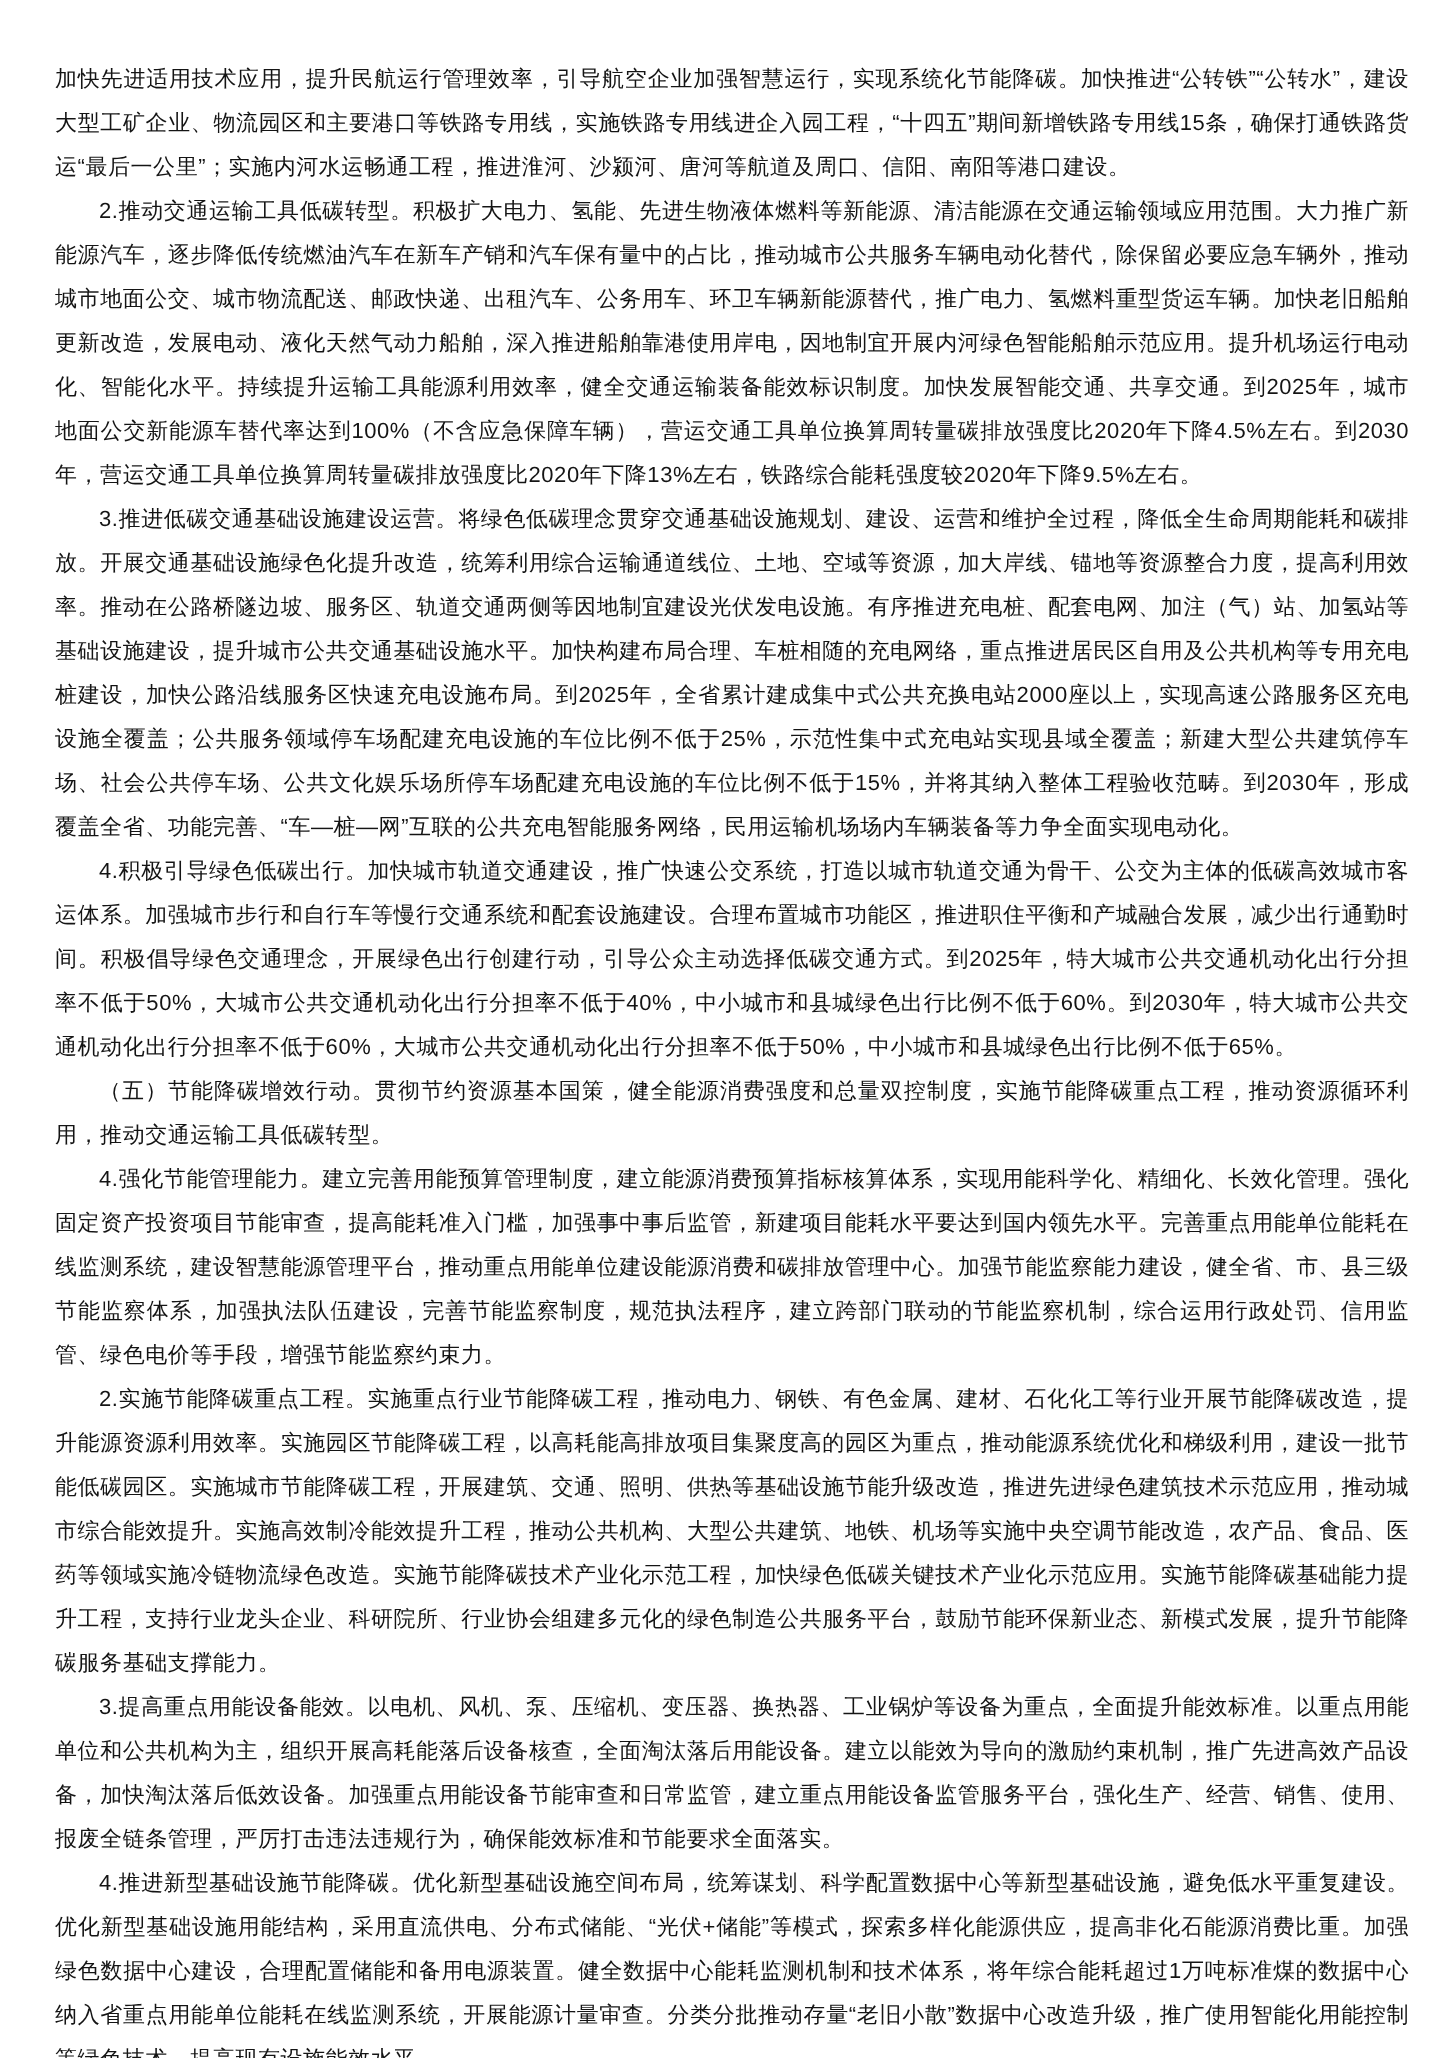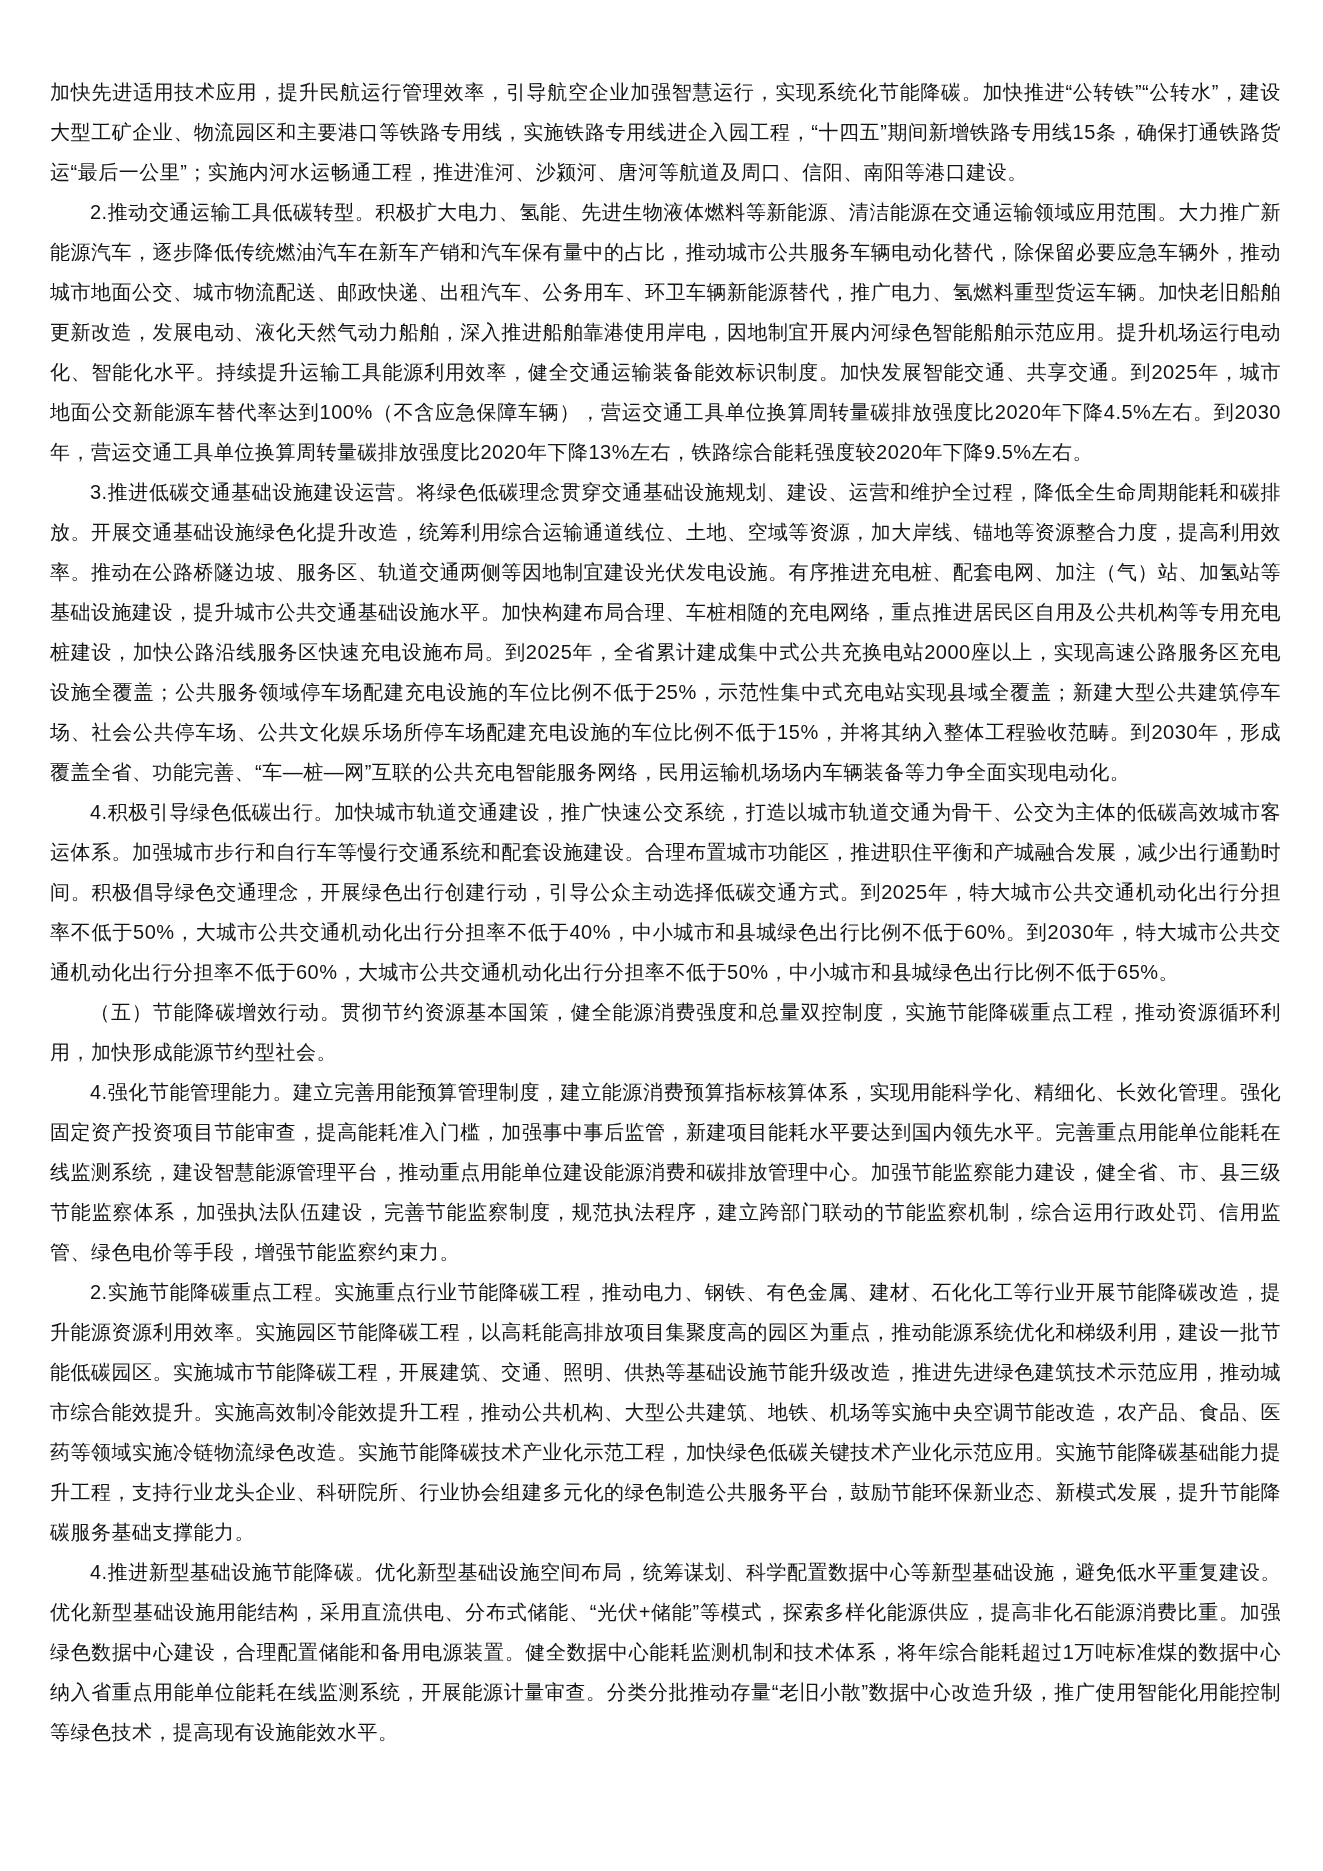--- a/index.html
+++ b/index.html
@@ -6,21 +6,21 @@
     margin: 0;
     padding: 0;
     background: #ffffff;
   }
   .page {
     position: relative;
     width: 1323px;
     height: 1871px;
     box-sizing: border-box;
     background: #ffffff;
-    padding: 72px 42px 0 50px;
+    padding: 52px 42px 0 50px;
     font-family: "Liberation Sans", "DejaVu Sans", sans-serif;
     font-size: 20px;
     line-height: 40px;
     color: #141414;
     text-align: justify;
     overflow: hidden;
   }
   .para {
     margin: 0;
     padding: 0;
@@ -32,17 +32,18 @@
   }
 </style>
 </head>
 <body>
 
 <div class="page">
   <p class="para no-indent">加快先进适用技术应用，提升民航运行管理效率，引导航空企业加强智慧运行，实现系统化节能降碳。加快推进“公转铁”“公转水”，建设大型工矿企业、物流园区和主要港口等铁路专用线，实施铁路专用线进企入园工程，“十四五”期间新增铁路专用线15条，确保打通铁路货运“最后一公里”；实施内河水运畅通工程，推进淮河、沙颍河、唐河等航道及周口、信阳、南阳等港口建设。</p>
   <p class="para">2.推动交通运输工具低碳转型。积极扩大电力、氢能、先进生物液体燃料等新能源、清洁能源在交通运输领域应用范围。大力推广新能源汽车，逐步降低传统燃油汽车在新车产销和汽车保有量中的占比，推动城市公共服务车辆电动化替代，除保留必要应急车辆外，推动城市地面公交、城市物流配送、邮政快递、出租汽车、公务用车、环卫车辆新能源替代，推广电力、氢燃料重型货运车辆。加快老旧船舶更新改造，发展电动、液化天然气动力船舶，深入推进船舶靠港使用岸电，因地制宜开展内河绿色智能船舶示范应用。提升机场运行电动化、智能化水平。持续提升运输工具能源利用效率，健全交通运输装备能效标识制度。加快发展智能交通、共享交通。到2025年，城市地面公交新能源车替代率达到100%（不含应急保障车辆），营运交通工具单位换算周转量碳排放强度比2020年下降4.5%左右。到2030年，营运交通工具单位换算周转量碳排放强度比2020年下降13%左右，铁路综合能耗强度较2020年下降9.5%左右。</p>
   <p class="para">3.推进低碳交通基础设施建设运营。将绿色低碳理念贯穿交通基础设施规划、建设、运营和维护全过程，降低全生命周期能耗和碳排放。开展交通基础设施绿色化提升改造，统筹利用综合运输通道线位、土地、空域等资源，加大岸线、锚地等资源整合力度，提高利用效率。推动在公路桥隧边坡、服务区、轨道交通两侧等因地制宜建设光伏发电设施。有序推进充电桩、配套电网、加注（气）站、加氢站等基础设施建设，提升城市公共交通基础设施水平。加快构建布局合理、车桩相随的充电网络，重点推进居民区自用及公共机构等专用充电桩建设，加快公路沿线服务区快速充电设施布局。到2025年，全省累计建成集中式公共充换电站2000座以上，实现高速公路服务区充电设施全覆盖；公共服务领域停车场配建充电设施的车位比例不低于25%，示范性集中式充电站实现县域全覆盖；新建大型公共建筑停车场、社会公共停车场、公共文化娱乐场所停车场配建充电设施的车位比例不低于15%，并将其纳入整体工程验收范畴。到2030年，形成覆盖全省、功能完善、“车—桩—网”互联的公共充电智能服务网络，民用运输机场场内车辆装备等力争全面实现电动化。</p>
   <p class="para">4.积极引导绿色低碳出行。加快城市轨道交通建设，推广快速公交系统，打造以城市轨道交通为骨干、公交为主体的低碳高效城市客运体系。加强城市步行和自行车等慢行交通系统和配套设施建设。合理布置城市功能区，推进职住平衡和产城融合发展，减少出行通勤时间。积极倡导绿色交通理念，开展绿色出行创建行动，引导公众主动选择低碳交通方式。到2025年，特大城市公共交通机动化出行分担率不低于50%，大城市公共交通机动化出行分担率不低于40%，中小城市和县城绿色出行比例不低于60%。到2030年，特大城市公共交通机动化出行分担率不低于60%，大城市公共交通机动化出行分担率不低于50%，中小城市和县城绿色出行比例不低于65%。</p>
-  <p class="para">（五）节能降碳增效行动。贯彻节约资源基本国策，健全能源消费强度和总量双控制度，实施节能降碳重点工程，推动资源循环利用，加快形成能源节约型社会。</p>
+  <p class="para">（五）节能降碳增效行动。贯彻节约资源基本国策，健全能源消费强度和总量双控制度，实施节能降碳重点工程，推动资源循环利用，推动交通运输工具低碳转型。</p>
   <p class="para">4.强化节能管理能力。建立完善用能预算管理制度，建立能源消费预算指标核算体系，实现用能科学化、精细化、长效化管理。强化固定资产投资项目节能审查，提高能耗准入门槛，加强事中事后监管，新建项目能耗水平要达到国内领先水平。完善重点用能单位能耗在线监测系统，建设智慧能源管理平台，推动重点用能单位建设能源消费和碳排放管理中心。加强节能监察能力建设，健全省、市、县三级节能监察体系，加强执法队伍建设，完善节能监察制度，规范执法程序，建立跨部门联动的节能监察机制，综合运用行政处罚、信用监管、绿色电价等手段，增强节能监察约束力。</p>
   <p class="para">2.实施节能降碳重点工程。实施重点行业节能降碳工程，推动电力、钢铁、有色金属、建材、石化化工等行业开展节能降碳改造，提升能源资源利用效率。实施园区节能降碳工程，以高耗能高排放项目集聚度高的园区为重点，推动能源系统优化和梯级利用，建设一批节能低碳园区。实施城市节能降碳工程，开展建筑、交通、照明、供热等基础设施节能升级改造，推进先进绿色建筑技术示范应用，推动城市综合能效提升。实施高效制冷能效提升工程，推动公共机构、大型公共建筑、地铁、机场等实施中央空调节能改造，农产品、食品、医药等领域实施冷链物流绿色改造。实施节能降碳技术产业化示范工程，加快绿色低碳关键技术产业化示范应用。实施节能降碳基础能力提升工程，支持行业龙头企业、科研院所、行业协会组建多元化的绿色制造公共服务平台，鼓励节能环保新业态、新模式发展，提升节能降碳服务基础支撑能力。</p>
+  <p class="para">3.提高重点用能设备能效。以电机、风机、泵、压缩机、变压器、换热器、工业锅炉等设备为重点，全面提升能效标准。以重点用能单位和公共机构为主，组织开展高耗能落后设备核查，全面淘汰落后用能设备。建立以能效为导向的激励约束机制，推广先进高效产品设备，加快淘汰落后低效设备。加强重点用能设备节能审查和日常监管，建立重点用能设备监管服务平台，强化生产、经营、销售、使用、报废全链条管理，严厉打击违法违规行为，确保能效标准和节能要求全面落实。</p>
   <p class="para">4.推进新型基础设施节能降碳。优化新型基础设施空间布局，统筹谋划、科学配置数据中心等新型基础设施，避免低水平重复建设。优化新型基础设施用能结构，采用直流供电、分布式储能、“光伏+储能”等模式，探索多样化能源供应，提高非化石能源消费比重。加强绿色数据中心建设，合理配置储能和备用电源装置。健全数据中心能耗监测机制和技术体系，将年综合能耗超过1万吨标准煤的数据中心纳入省重点用能单位能耗在线监测系统，开展能源计量审查。分类分批推动存量“老旧小散”数据中心改造升级，推广使用智能化用能控制等绿色技术，提高现有设施能效水平。</p>
 </div>
 
 </body></html>

